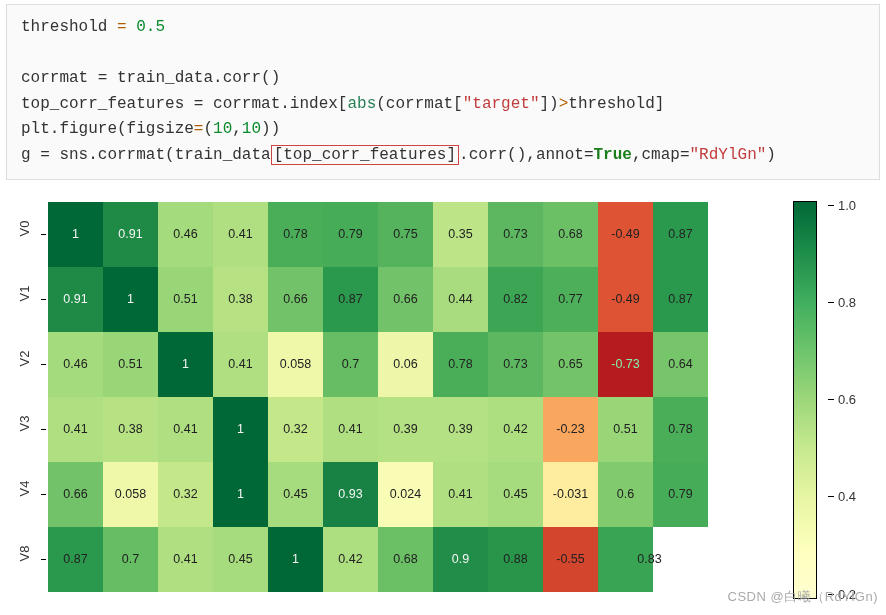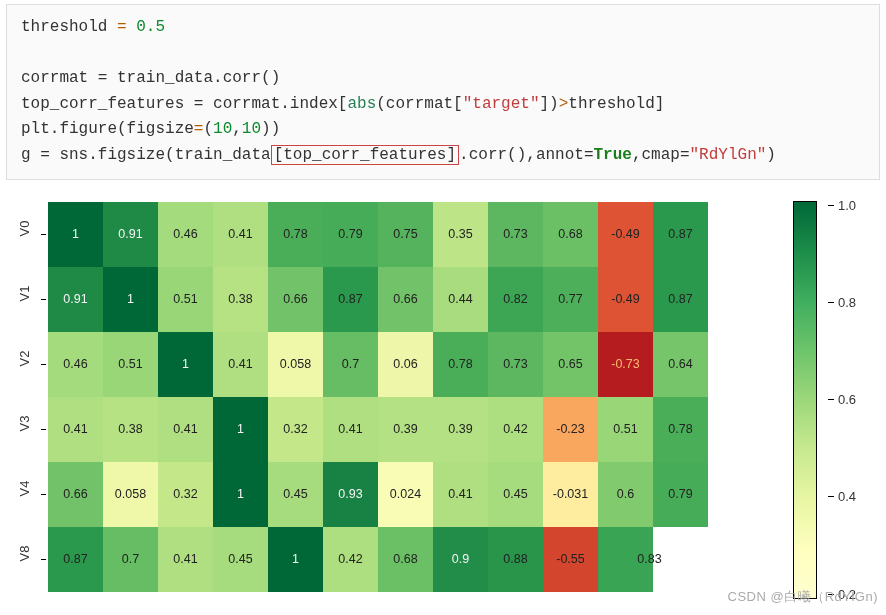--- a/index.html
+++ b/index.html
@@ -117,21 +117,21 @@
   }
 </style>
 </head>
 <body>
 
 <div class="code-block"><span><span>threshold </span><span class="tok-op">=</span><span class="tok-num"> 0.5</span></span>
 
 <span>corrmat = train_data.corr()</span>
 <span><span>top_corr_features = corrmat.index[</span><span class="tok-fn">abs</span><span>(corrmat[</span><span class="tok-str">"target"</span><span>])</span><span class="tok-op">&gt;</span><span>threshold]</span></span>
 <span><span>plt.figure(figsize</span><span class="tok-op">=</span><span>(</span><span class="tok-num">10</span><span>,</span><span class="tok-num">10</span><span>))</span></span>
-<span><span>g = sns.figsize(train_data</span><span class="tok-box">[top_corr_features]</span><span>.corr(),annot=</span><span class="tok-kw">True</span><span>,cmap=</span><span class="tok-str">"RdYlGn"</span><span>)</span></span></div>
+<span><span>g = sns.corrmat(train_data</span><span class="tok-box">[top_corr_features]</span><span>.corr(),annot=</span><span class="tok-kw">True</span><span>,cmap=</span><span class="tok-str">"RdYlGn"</span><span>)</span></span></div>
 
 <div class="plot-area">
   <div class="ylabels" id="ylabels">
       <div class="ylab">V0</div>
       <div class="ylab">V1</div>
       <div class="ylab">V2</div>
       <div class="ylab">V3</div>
       <div class="ylab">V4</div>
       <div class="ylab">V8</div>
     </div>
@@ -163,21 +163,21 @@
       <div class="cell" style="background: rgb(164, 219, 124); color: rgb(34, 34, 34);">0.46</div>
       <div class="cell" style="background: rgb(152, 214, 119); color: rgb(34, 34, 34);">0.51</div>
       <div class="cell" style="background: rgb(0, 104, 55); color: rgb(245, 245, 245);">1</div>
       <div class="cell" style="background: rgb(175, 223, 129); color: rgb(34, 34, 34);">0.41</div>
       <div class="cell" style="background: rgb(239, 248, 169); color: rgb(34, 34, 34);">0.058</div>
       <div class="cell" style="background: rgb(102, 189, 100); color: rgb(34, 34, 34);">0.7</div>
       <div class="cell" style="background: rgb(238, 247, 169); color: rgb(34, 34, 34);">0.06</div>
       <div class="cell" style="background: rgb(74, 174, 89); color: rgb(34, 34, 34);">0.78</div>
       <div class="cell" style="background: rgb(92, 183, 96); color: rgb(34, 34, 34);">0.73</div>
       <div class="cell" style="background: rgb(115, 196, 105); color: rgb(34, 34, 34);">0.65</div>
-      <div class="cell" style="background: rgb(181, 28, 32); color: #fdba74;">-0.73</div>
+      <div class="cell" style="background: rgb(181, 28, 32); color: #86efac;">-0.73</div>
       <div class="cell" style="background: rgb(118, 197, 106); color: rgb(34, 34, 34);">0.64</div>
       <div class="cell" style="background: rgb(175, 223, 129); color: rgb(34, 34, 34);">0.41</div>
       <div class="cell" style="background: rgb(182, 226, 132); color: rgb(34, 34, 34);">0.38</div>
       <div class="cell" style="background: rgb(175, 223, 129); color: rgb(34, 34, 34);">0.41</div>
       <div class="cell" style="background: rgb(0, 104, 55); color: rgb(245, 245, 245);">1</div>
       <div class="cell" style="background: rgb(196, 231, 138); color: rgb(34, 34, 34);">0.32</div>
       <div class="cell" style="background: rgb(175, 223, 129); color: rgb(34, 34, 34);">0.41</div>
       <div class="cell" style="background: rgb(180, 225, 131); color: rgb(34, 34, 34);">0.39</div>
       <div class="cell" style="background: rgb(180, 225, 131); color: rgb(34, 34, 34);">0.39</div>
       <div class="cell" style="background: rgb(173, 222, 128); color: rgb(34, 34, 34);">0.42</div>

